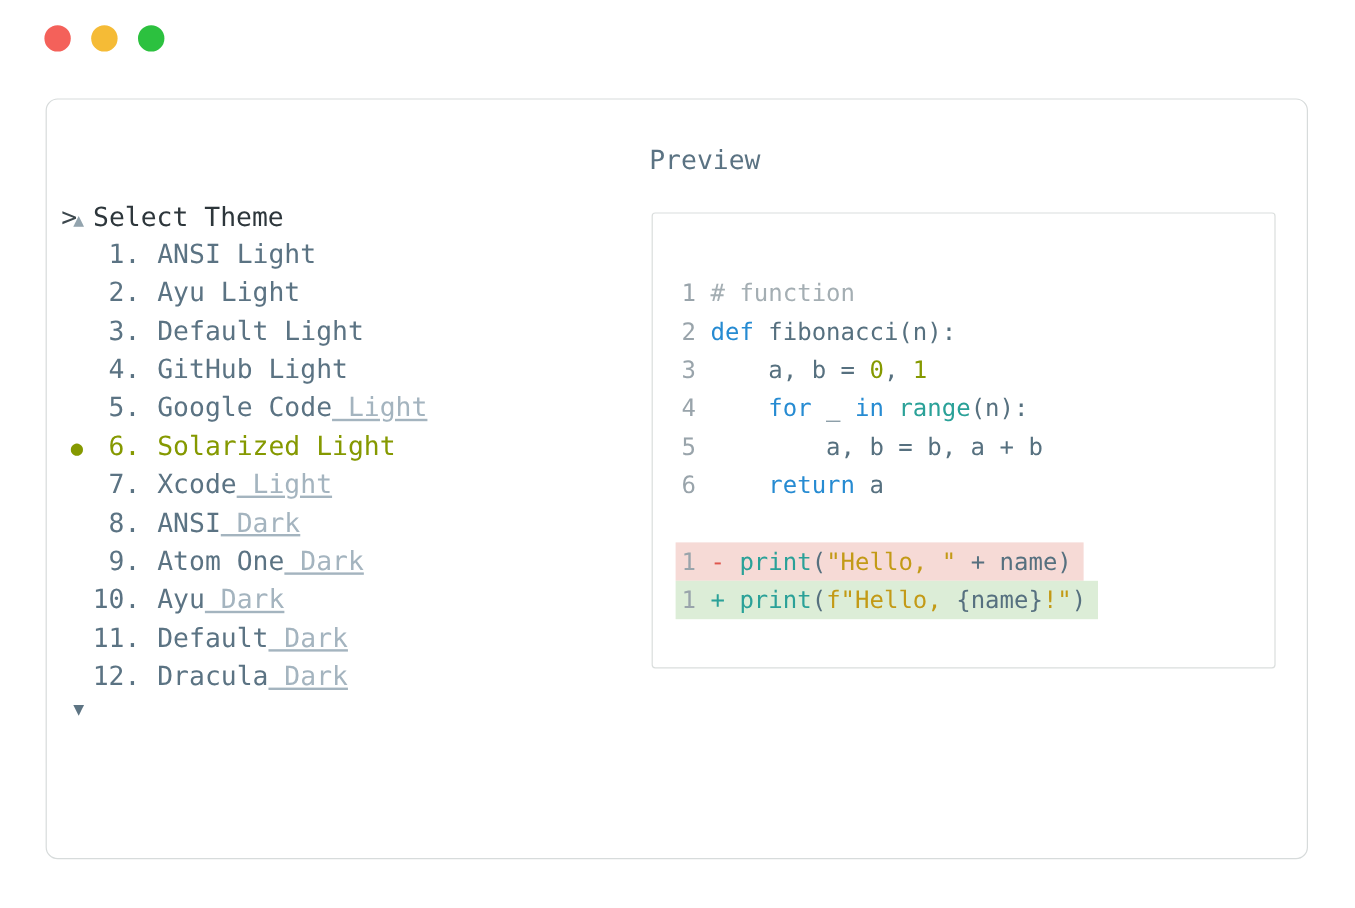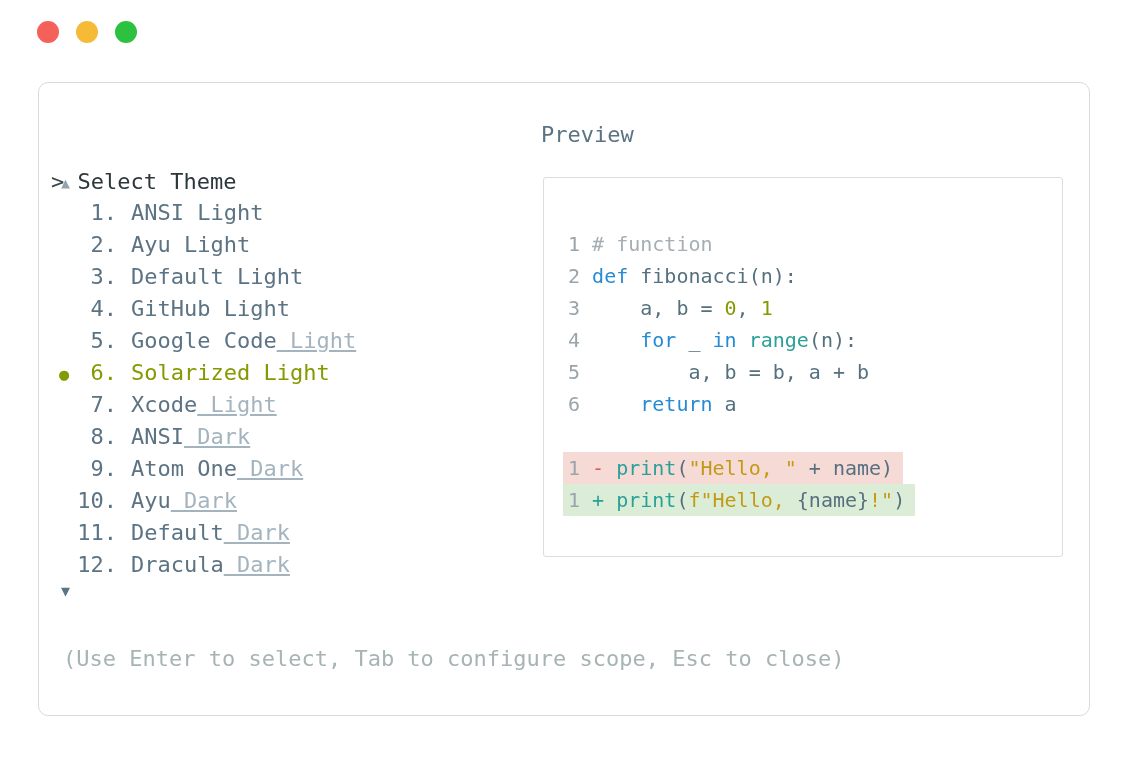--- a/index.html
+++ b/index.html
@@ -70,21 +70,20 @@
   <div class="prompt-row"><span class="caret">&gt;</span><span> </span><span class="ptitle">Select Theme</span></div>
 
   <div class="preview-label">Preview</div>
 
   <div class="up-arrow">▲</div>
 
   <div class="theme-list"><div class="trow"><span class="marker"></span><span class="num">1.</span><span class="tname">ANSI Light</span></div><div class="trow"><span class="marker"></span><span class="num">2.</span><span class="tname">Ayu Light</span></div><div class="trow"><span class="marker"></span><span class="num">3.</span><span class="tname">Default Light</span></div><div class="trow"><span class="marker"></span><span class="num">4.</span><span class="tname">GitHub Light</span></div><div class="trow"><span class="marker"></span><span class="num">5.</span><span class="tname">Google Code</span><span class="suffix"> Light</span></div><div class="trow sel"><span class="marker">●</span><span class="num">6.</span><span class="tname">Solarized Light</span></div><div class="trow"><span class="marker"></span><span class="num">7.</span><span class="tname">Xcode</span><span class="suffix"> Light</span></div><div class="trow"><span class="marker"></span><span class="num">8.</span><span class="tname">ANSI</span><span class="suffix"> Dark</span></div><div class="trow"><span class="marker"></span><span class="num">9.</span><span class="tname">Atom One</span><span class="suffix"> Dark</span></div><div class="trow"><span class="marker"></span><span class="num">10.</span><span class="tname">Ayu</span><span class="suffix"> Dark</span></div><div class="trow"><span class="marker"></span><span class="num">11.</span><span class="tname">Default</span><span class="suffix"> Dark</span></div><div class="trow"><span class="marker"></span><span class="num">12.</span><span class="tname">Dracula</span><span class="suffix"> Dark</span></div></div>
 
   <div class="down-arrow">▼</div>
 
-  <div class="hint">(Use Enter to select, Tab to configure scope, Esc to close)</div>
 
   <div class="code-box">
     <div>
         <div class="cline"><span class="tk-ln">1 </span><span class="tk-comment"># function</span></div>
         <div class="cline"><span class="tk-ln">2 </span><span class="tk-kw">def</span><span class="tk-code"> fibonacci(n):</span></div>
         <div class="cline"><span class="tk-ln">3 </span><span class="tk-code">    a, b = </span><span class="tk-num">0</span><span class="tk-code">, </span><span class="tk-num">1</span></div>
         <div class="cline"><span class="tk-ln">4 </span><span class="tk-code">    </span><span class="tk-kw">for</span><span class="tk-code"> _ </span><span class="tk-kw">in</span><span class="tk-code"> </span><span class="tk-fn">range</span><span class="tk-code">(n):</span></div>
         <div class="cline"><span class="tk-ln">5 </span><span class="tk-code">        a, b = b, a + b</span></div>
         <div class="cline"><span class="tk-ln">6 </span><span class="tk-code">    </span><span class="tk-kw">return</span><span class="tk-code"> a</span></div>
       </div>

